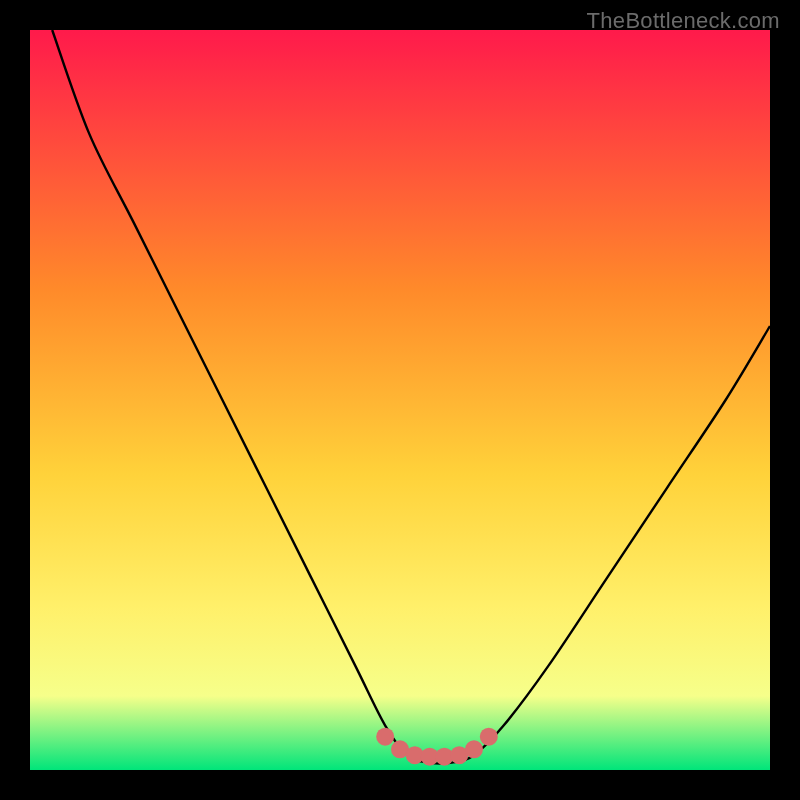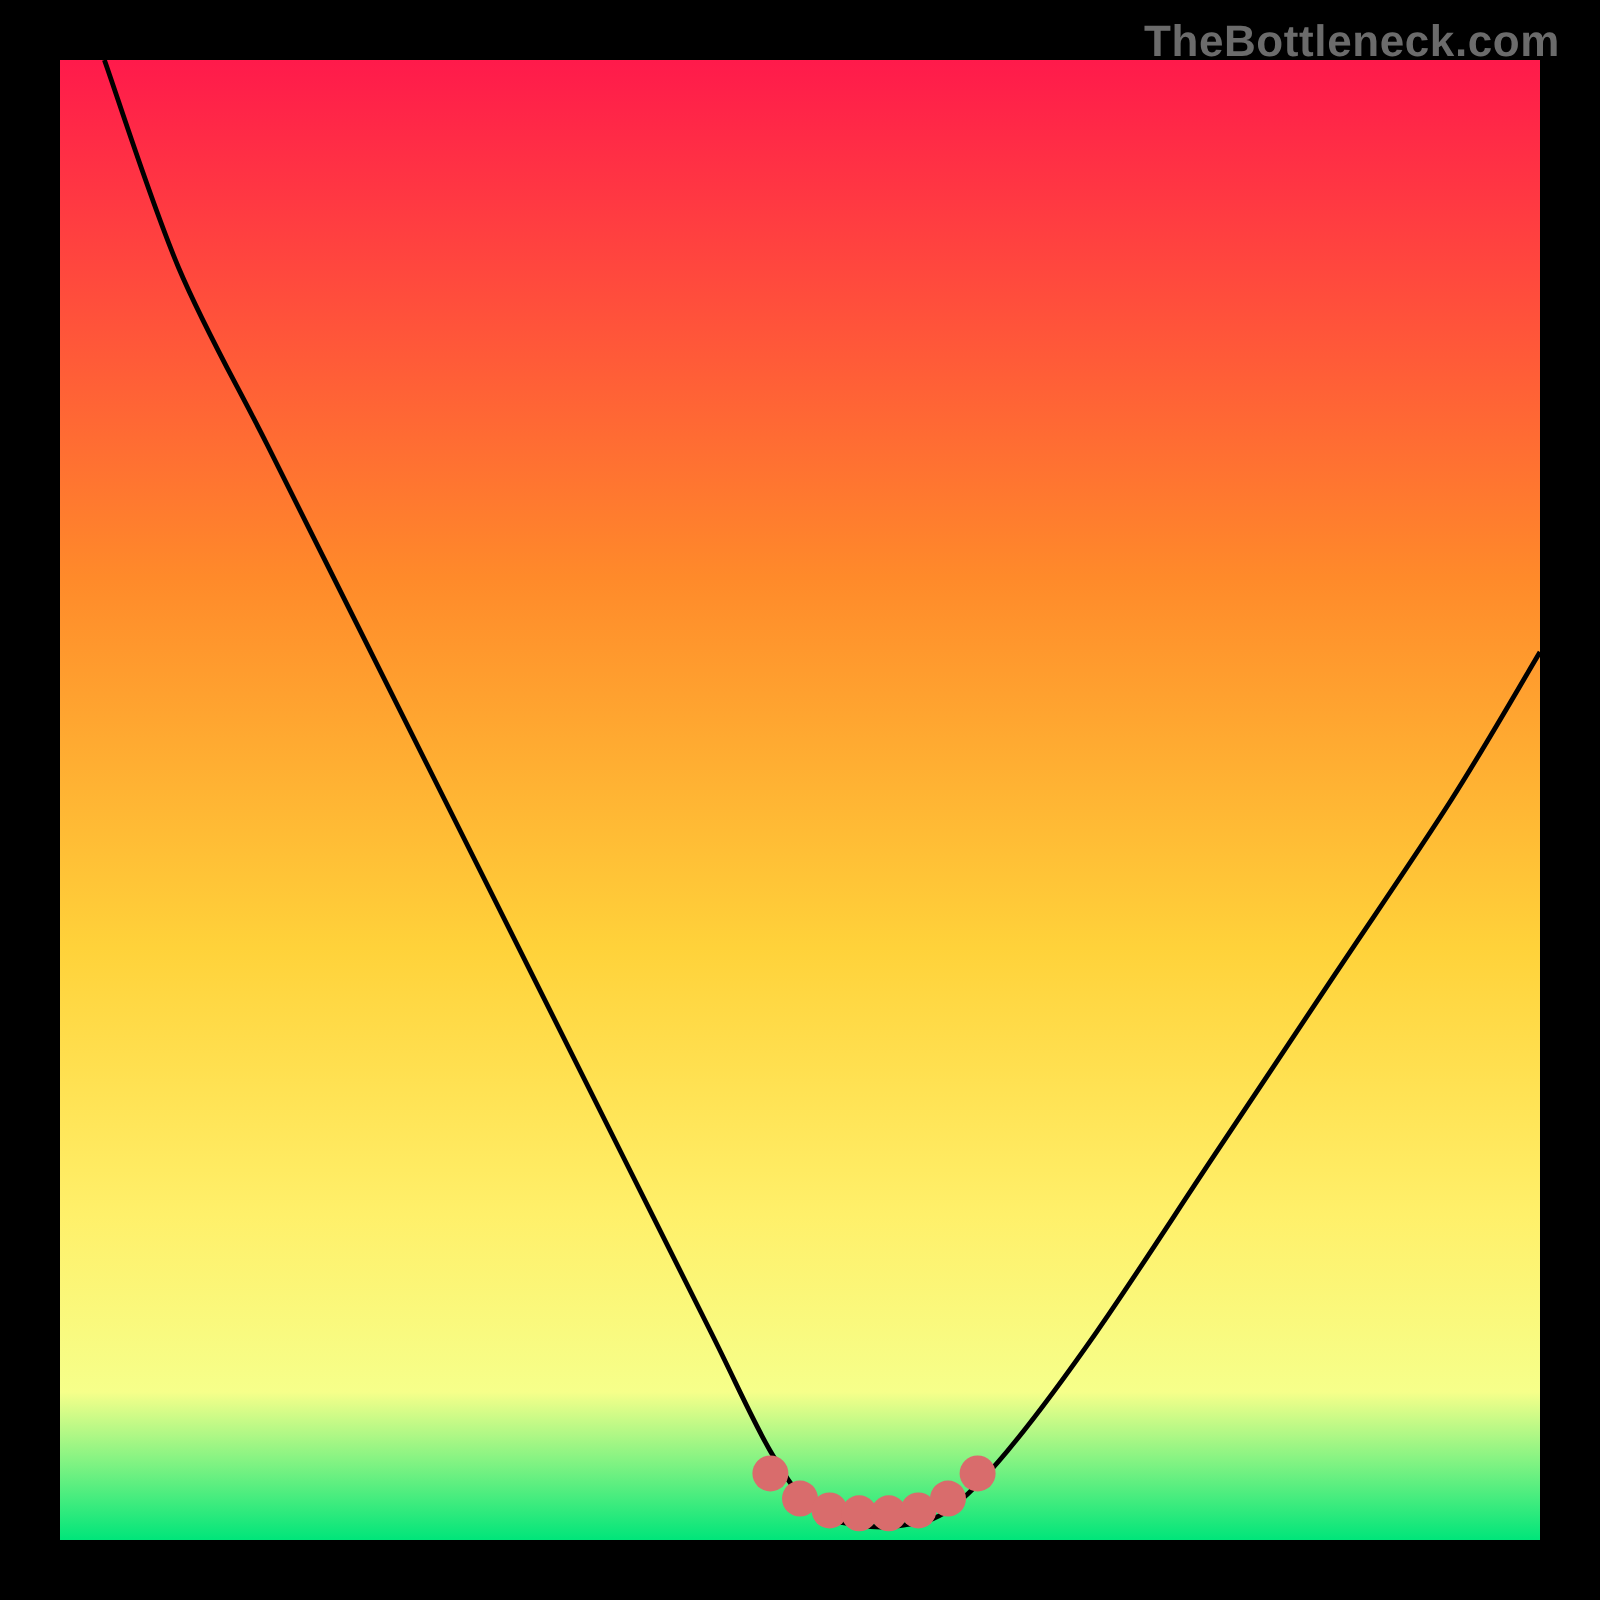--- a/index.html
+++ b/index.html
@@ -22,21 +22,21 @@
   .gradient {
     position: absolute;
     inset: 0;
   }
   .watermark {
     position: absolute;
     top: 8px;
     right: 20px;
     color: #6b6b6b;
     font-size: 22px;
-    font-weight: 700;
+    font-weight: 400;
     letter-spacing: 0.3px;
     user-select: none;
   }
   svg.curve {
     position: absolute;
     inset: 0;
   }
 </style>
 </head>
 <body>

